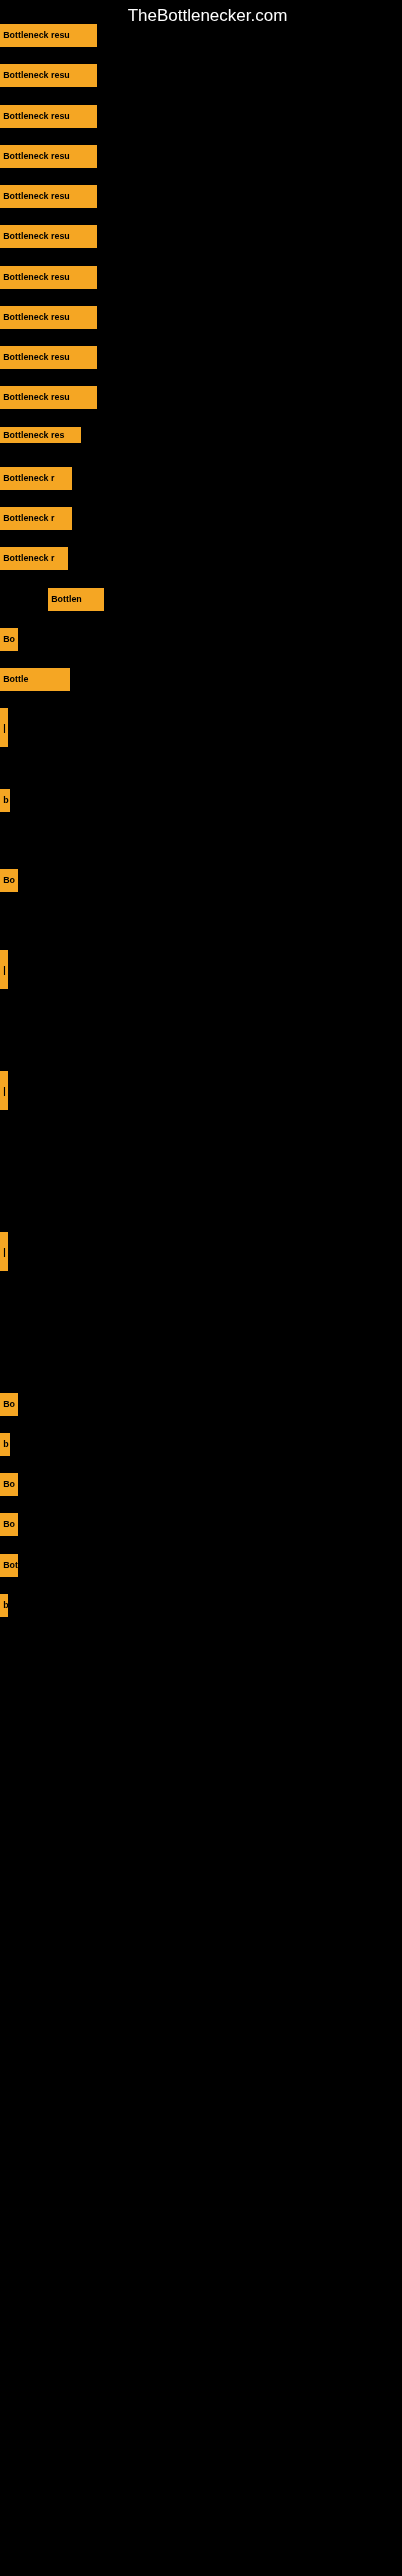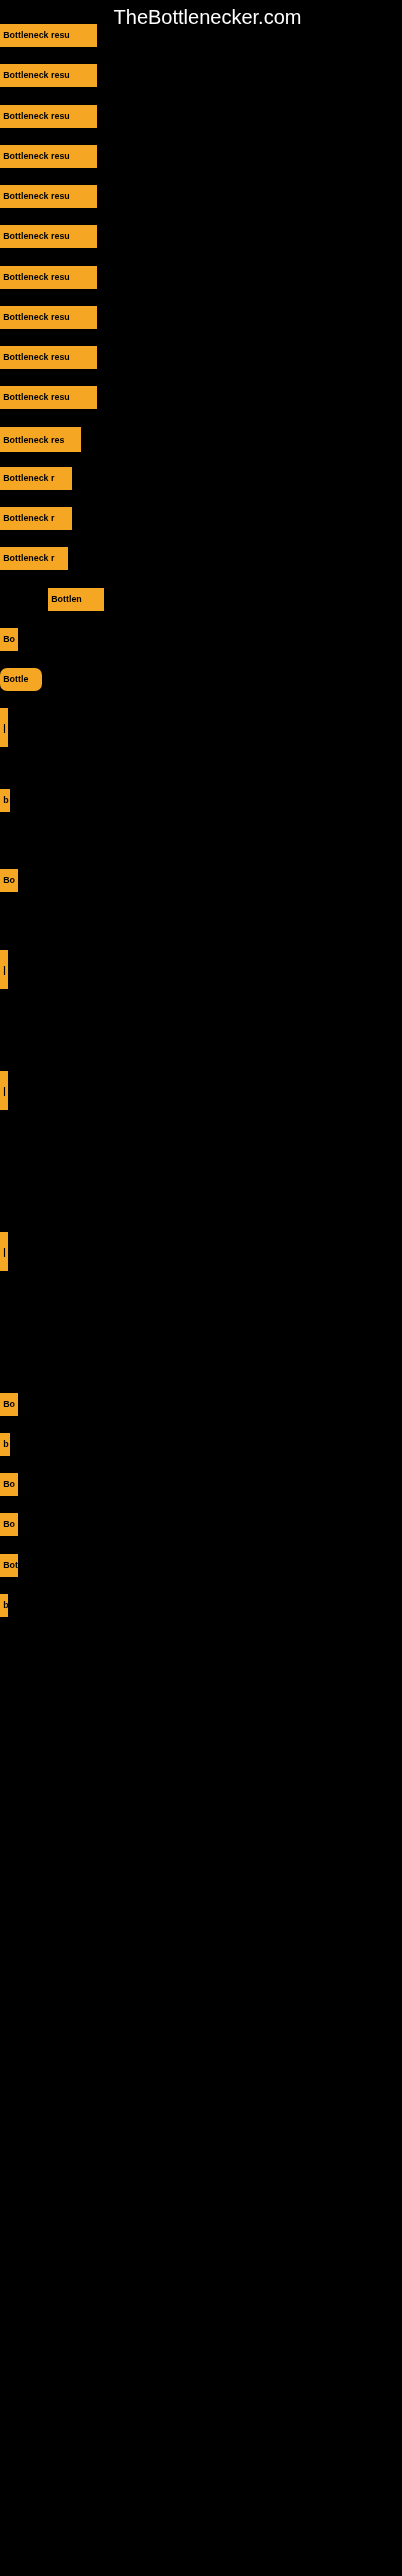--- a/index.html
+++ b/index.html
@@ -9,21 +9,21 @@
     }
     body {
       background-color: #000000;
       width: 403px;
       min-height: 2576px;
       font-family: Arial, sans-serif;
       position: relative;
     }
     .site-title {
       color: #ffffff;
-      font-size: 20px;
+      font-size: 17px;
       text-align: center;
       padding: 6.4px 0;
       position: absolute;
       top: 0;
       left: 0;
       right: 0;
       margin-left: 12px;
     }
     .bar-container {
       position: absolute;
@@ -73,39 +73,39 @@
     <div class="bar-container" style="top: 306px; left: 0px;">
       <div class="bar" style="width: 97px; height: 22.5px;">Bottleneck resu</div>
     </div>
     <div class="bar-container" style="top: 346px; left: 0px;">
       <div class="bar" style="width: 97px; height: 22.5px;">Bottleneck resu</div>
     </div>
     <div class="bar-container" style="top: 386px; left: 0px;">
       <div class="bar" style="width: 97px; height: 22.5px;">Bottleneck resu</div>
     </div>
     <div class="bar-container" style="top: 427px; left: 0px;">
-      <div class="bar" style="width: 81px; height: 25px;">Bottleneck res</div>
+      <div class="bar" style="width: 81px; height: 16px;">Bottleneck res</div>
     </div>
     <div class="bar-container" style="top: 467px; left: 0px;">
       <div class="bar" style="width: 72px; height: 22.5px;">Bottleneck r</div>
     </div>
     <div class="bar-container" style="top: 507px; left: 0px;">
       <div class="bar" style="width: 72px; height: 22.5px;">Bottleneck r</div>
     </div>
     <div class="bar-container" style="top: 547px; left: 0px;">
       <div class="bar" style="width: 68px; height: 22.5px;">Bottleneck r</div>
     </div>
     <div class="bar-container" style="top: 588px; left: 0px; margin-left: 48px;">
       <div class="bar" style="width: 56px; height: 22.5px;">Bottlen</div>
     </div>
     <div class="bar-container" style="top: 628px; left: 0px;">
       <div class="bar" style="width: 17.7px; height: 22.5px;">Bo</div>
     </div>
     <div class="bar-container" style="top: 668px; left: 0px;">
-      <div class="bar" style="width: 42px; height: 22.5px; border-radius: 7px;">Bottle</div>
+      <div class="bar" style="width: 70px; height: 22.5px;">Bottle</div>
     </div>
     <div class="bar-container" style="top: 708px; left: 0px;">
       <div class="bar" style="width: 8px; height: 39px;">|</div>
     </div>
     <div class="bar-container" style="top: 789px; left: 0px;">
       <div class="bar" style="width: 9.7px; height: 22.5px;">b</div>
     </div>
     <div class="bar-container" style="top: 869px; left: 0px;">
       <div class="bar" style="width: 17.7px; height: 22.5px;">Bo</div>
     </div>

